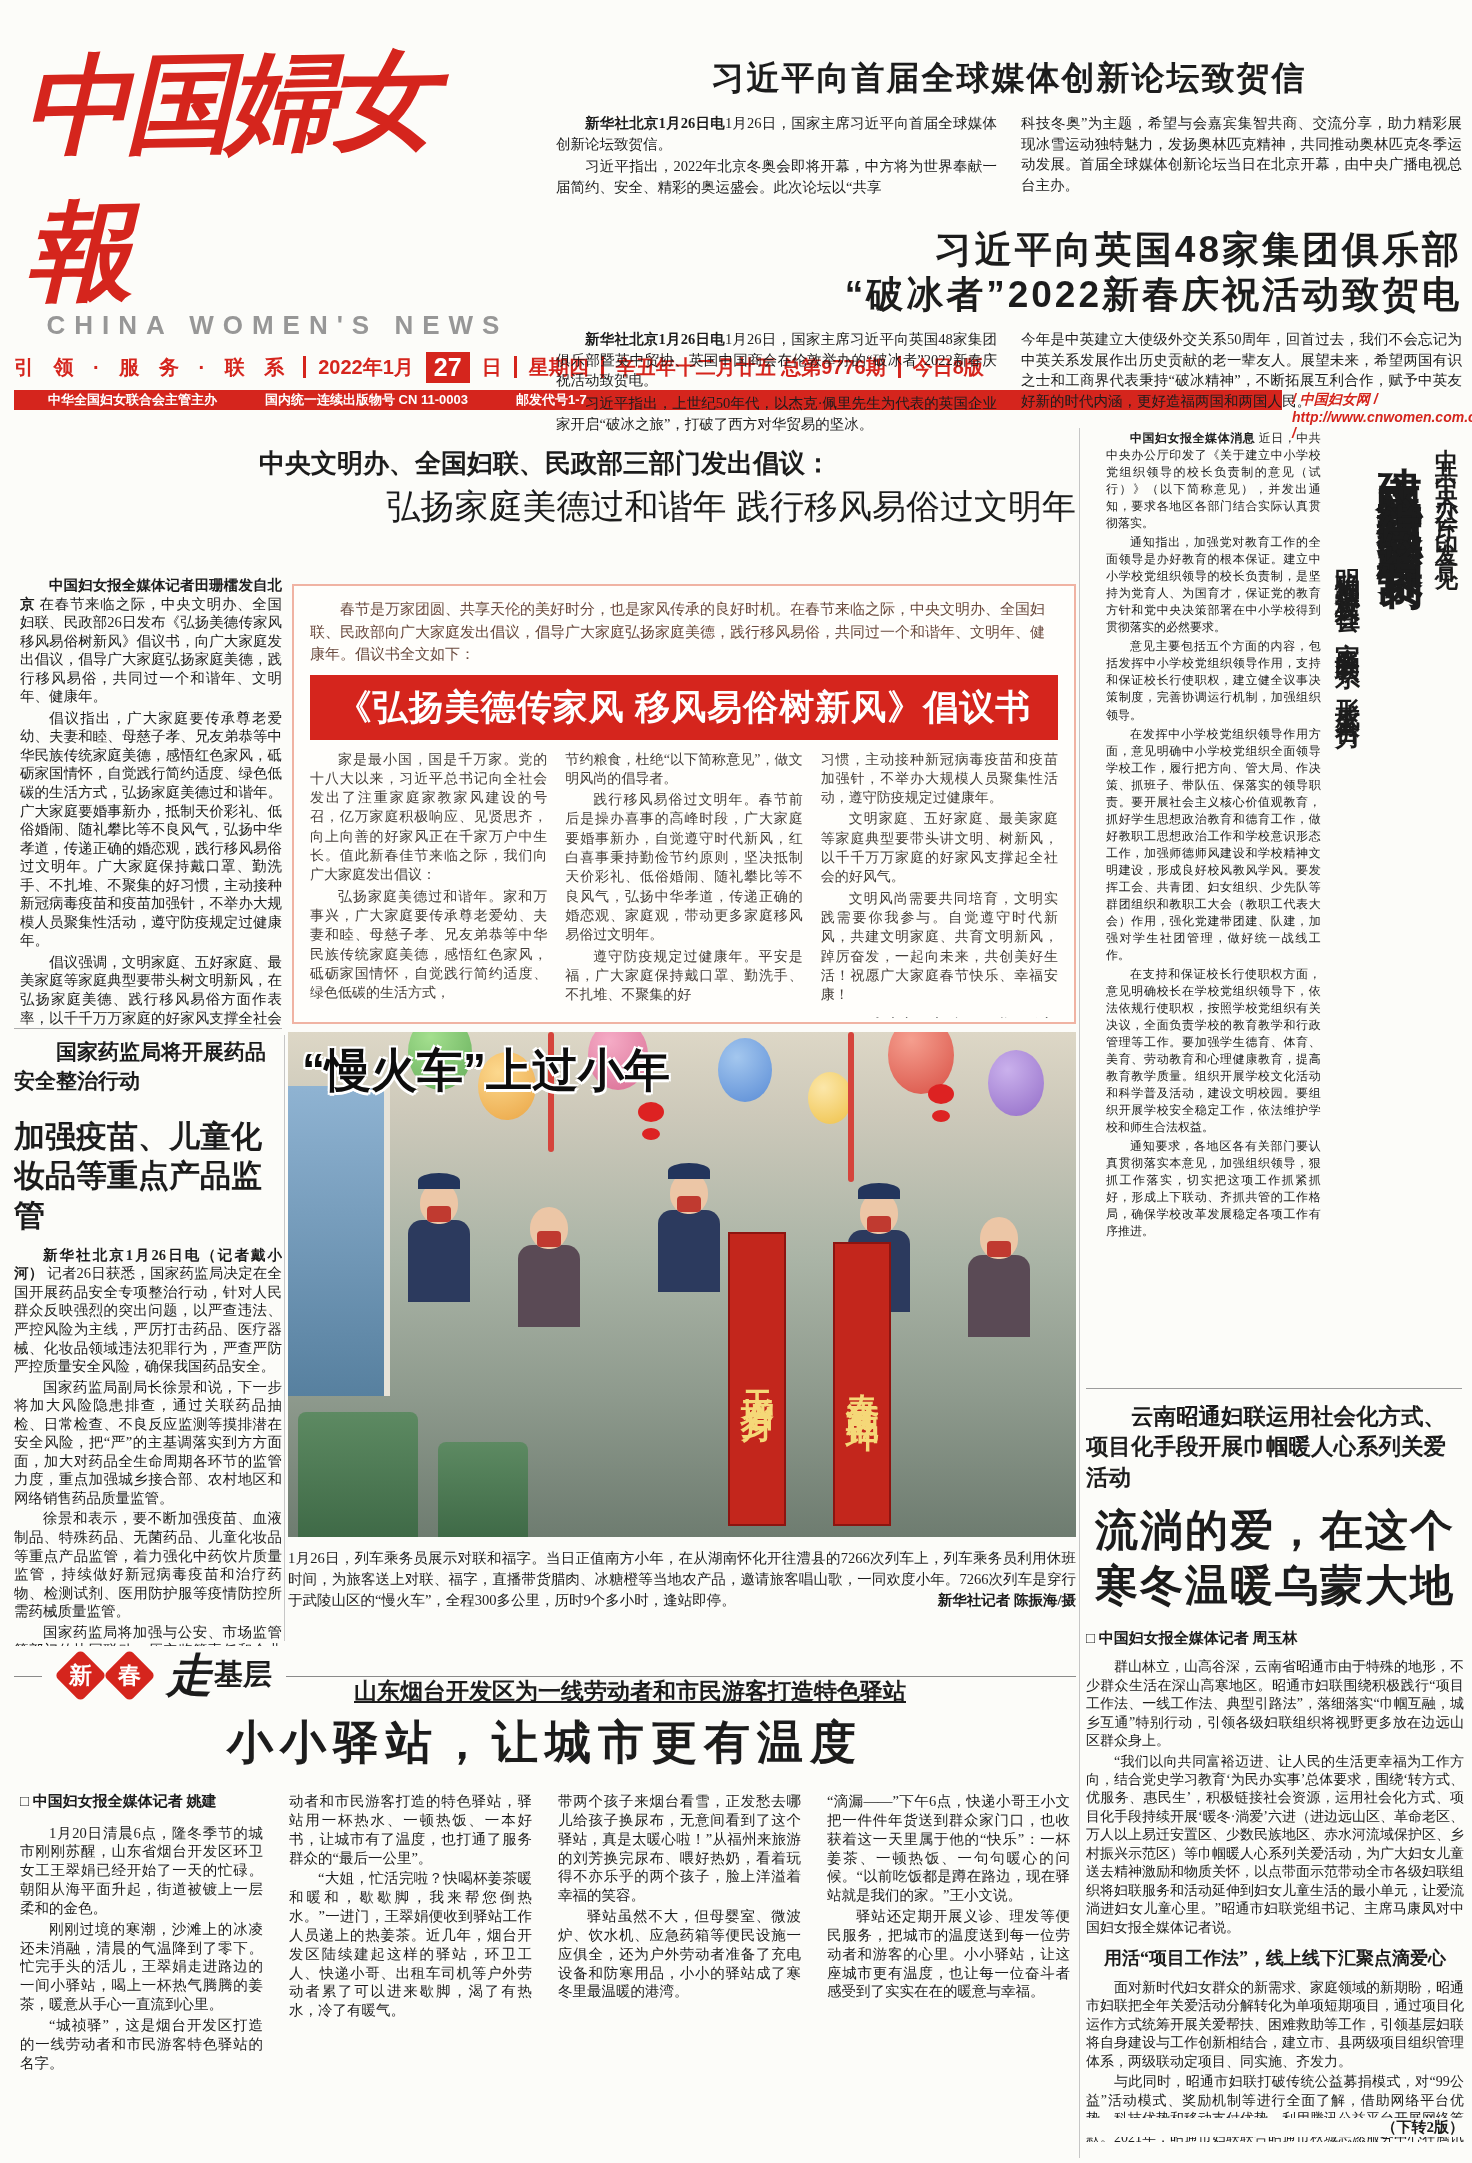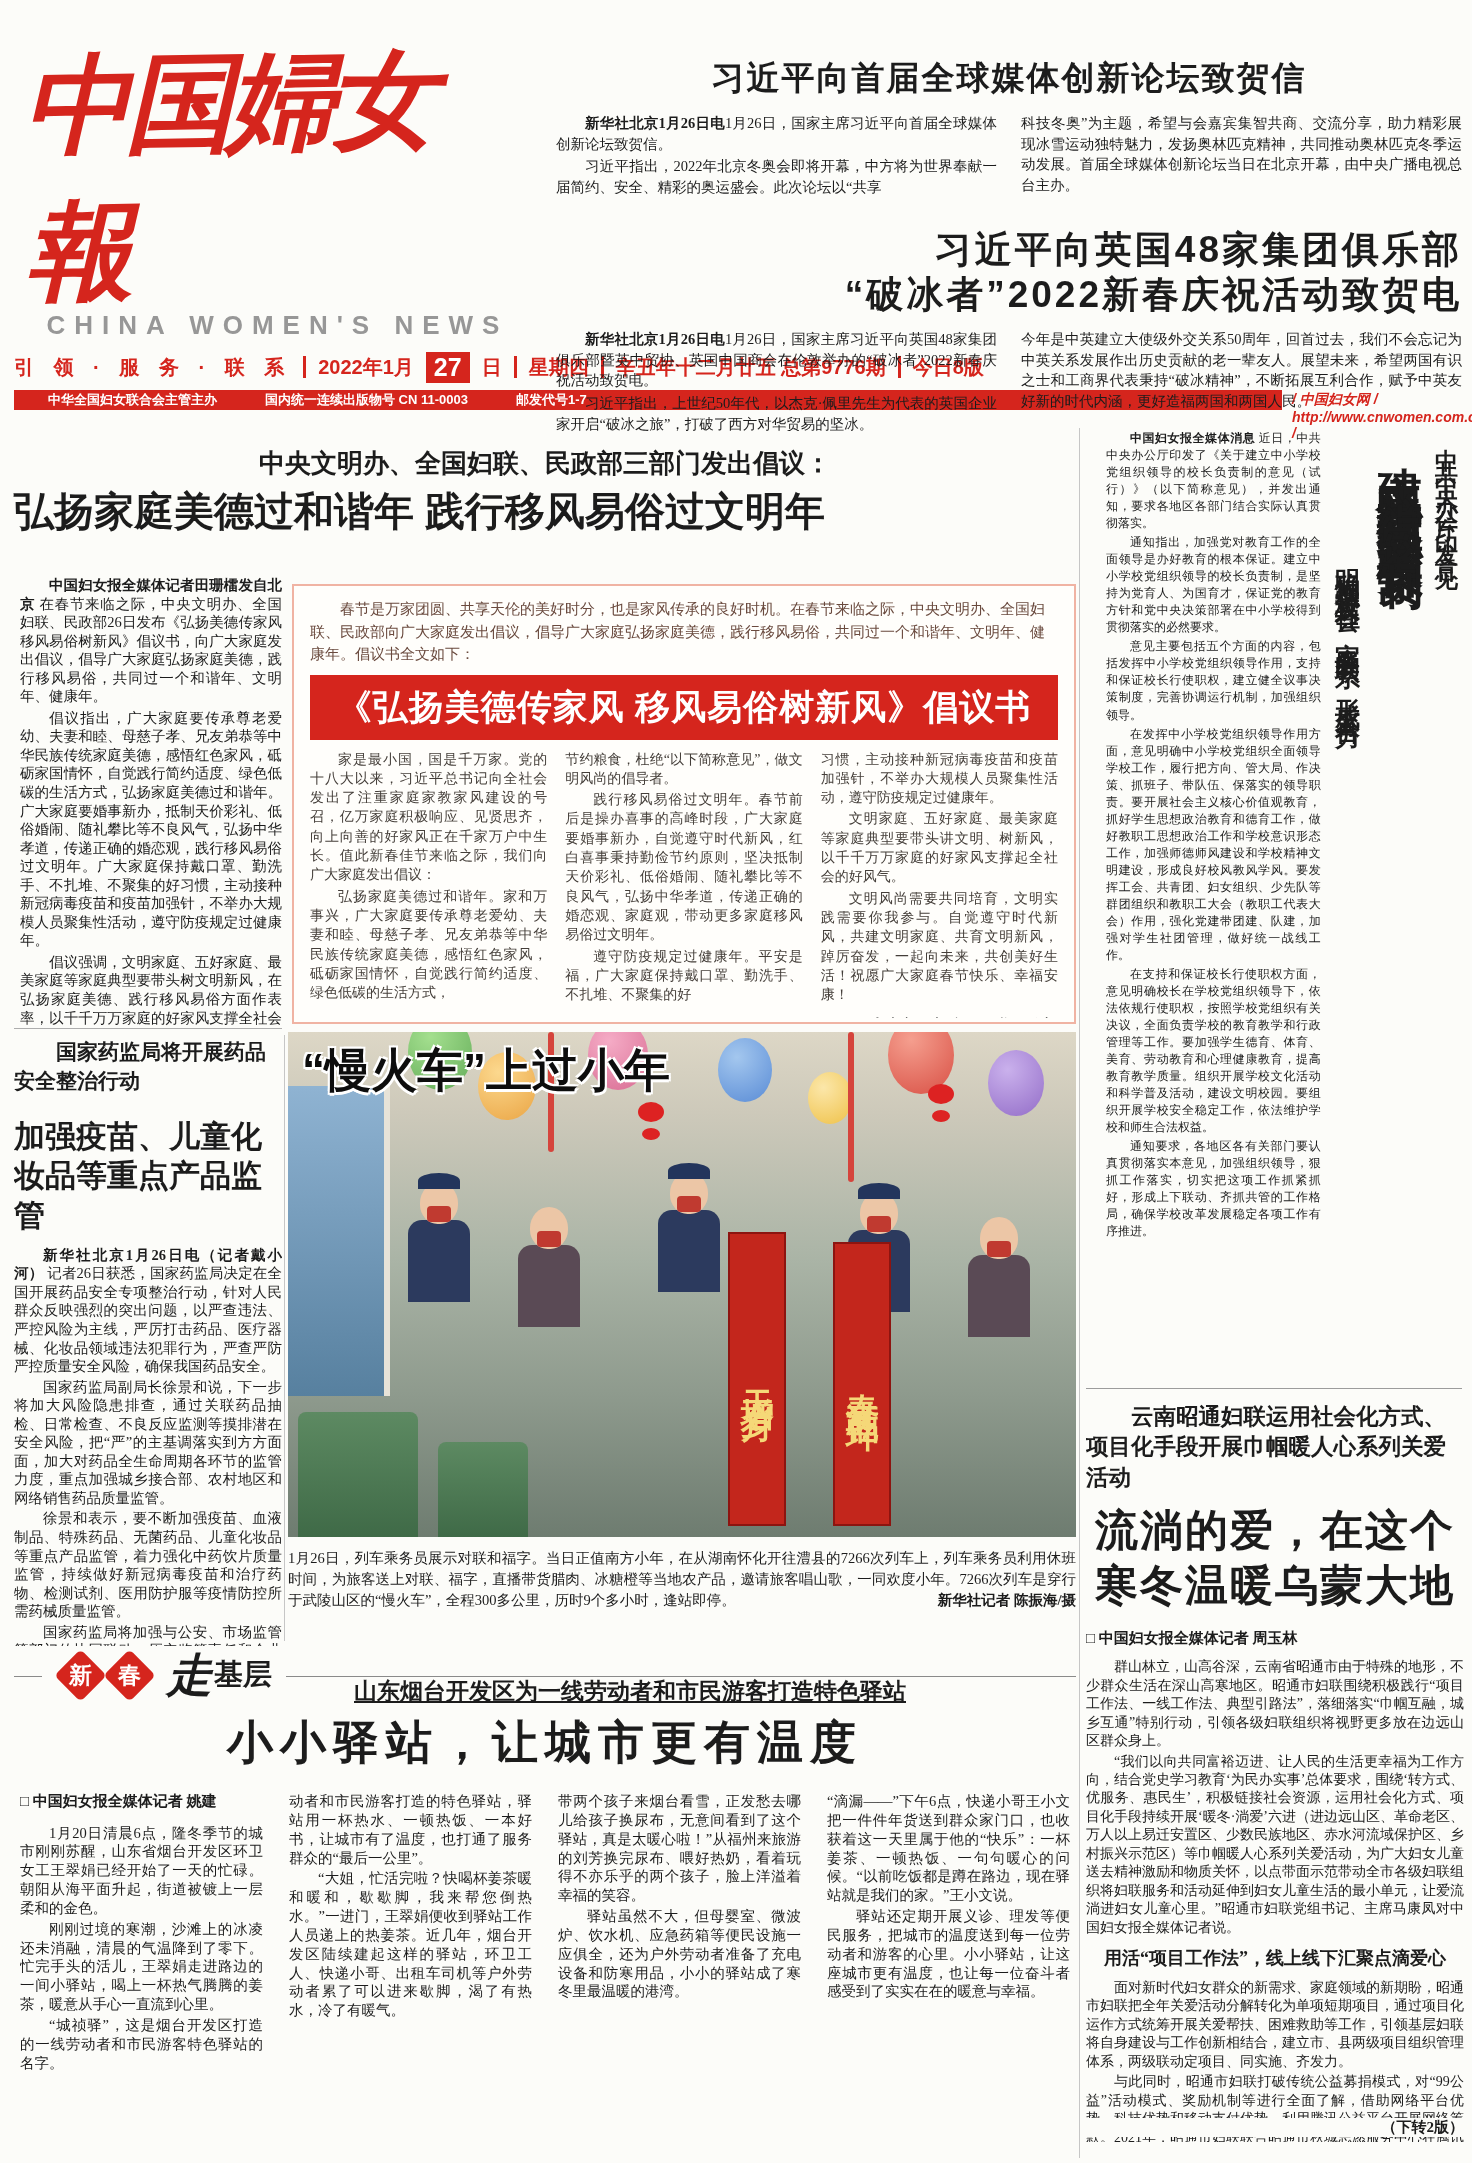--- a/index.html
+++ b/index.html
@@ -27,21 +27,21 @@
   
   .topnews{left:556px;top:56px;width:906px;}
   .tn-h1{text-align:center;font-size:33px;font-weight:900;letter-spacing:2px;margin:0 0 12px 0;}
   .tn-h2{text-align:right;font-size:37px;font-weight:900;letter-spacing:3px;line-height:1.22;margin:22px 0 12px 0;}
   .tn-body{display:flex;gap:24px;overflow:hidden;}
   .tn-col{width:441px;font-size:14.5px;line-height:1.42;}
   .tn-b1{height:92px;} .tn-b2{height:102px;}
 
   
   .lead-kicker{left:14px;top:446px;width:1062px;text-align:center;font-size:26px;font-weight:bold;}
-  .lead-headline{left:14px;top:484px;width:1062px;text-align:left;font-size:40px;font-weight:700;letter-spacing:0px;}
+  .lead-headline{left:14px;top:484px;width:1062px;text-align:right;font-size:34px;font-weight:400;letter-spacing:0px;}
   .lead-left{left:20px;top:576px;width:262px;height:450px;overflow:hidden;font-size:14.5px;line-height:1.28;}
   .lead-left .para{margin-bottom:3px;}
 
   .pbox{left:292px;top:584px;width:784px;height:440px;border:2px solid #f0b3a3;background:#fffefb;
         padding:12px 16px;box-sizing:border-box;}
   .pbox-intro{font-size:15px;line-height:1.5;color:#6a4a3e;text-indent:2em;}
   .pbox-banner{margin:9px 0;background:#d5251d;color:#fff;text-align:center;font-size:35px;font-weight:900;
                padding:9px 0;letter-spacing:1px;}
   .pbox-cols{display:flex;gap:18px;margin-top:10px;height:268px;overflow:hidden;}
   .pbox-col{flex:1;font-size:14px;line-height:1.38;color:#443e39;}

